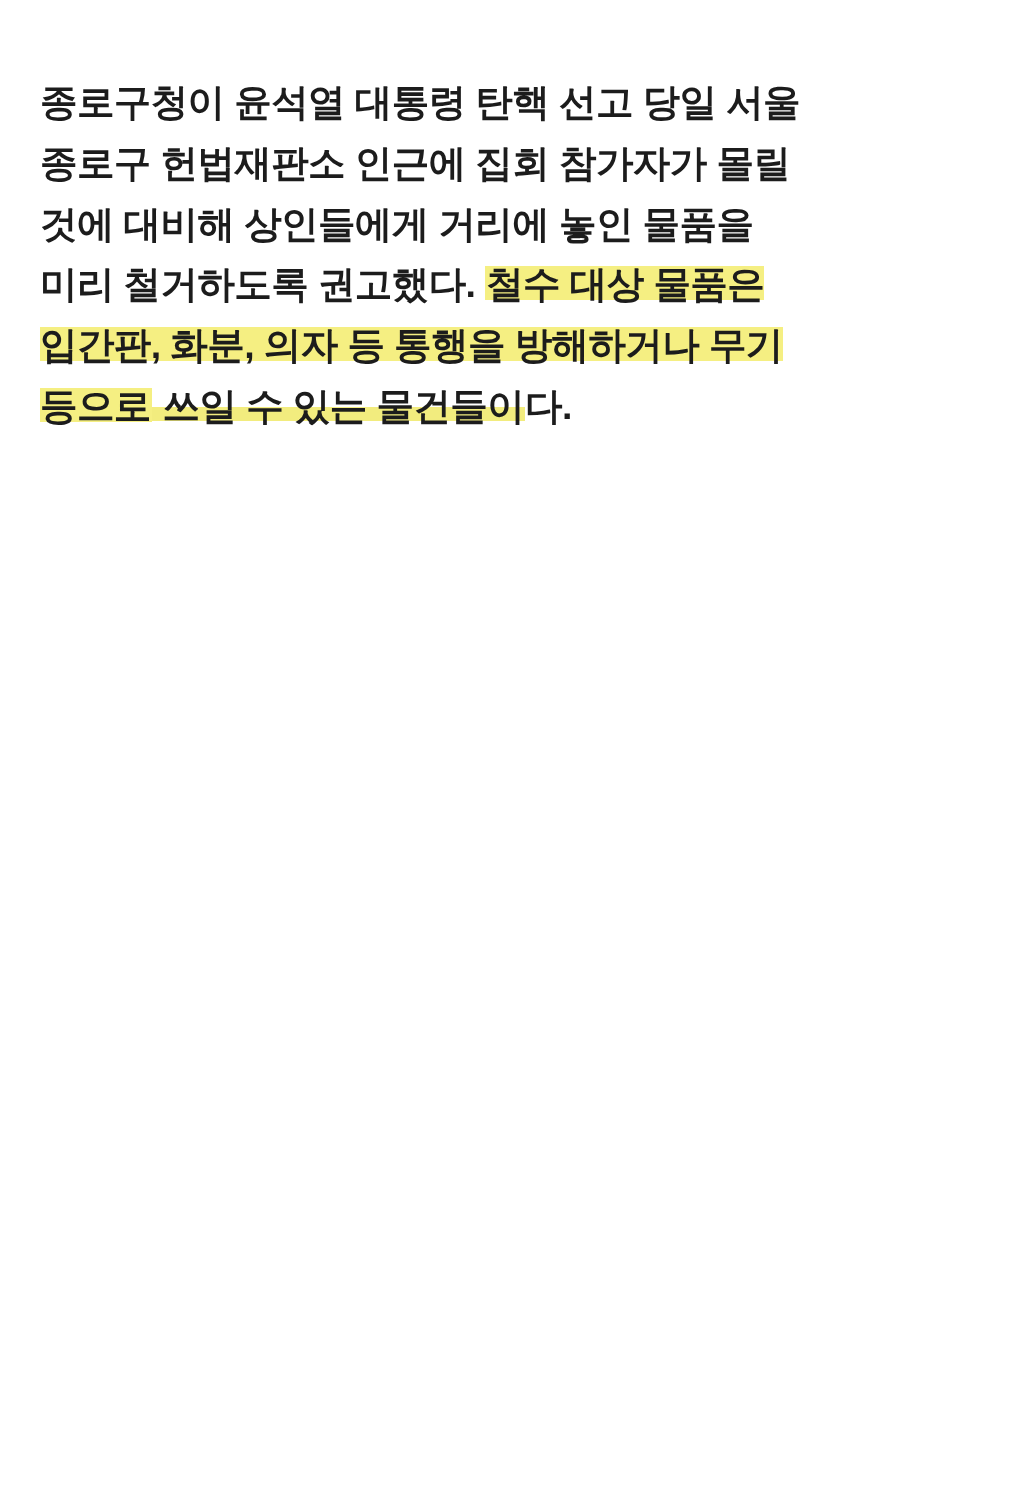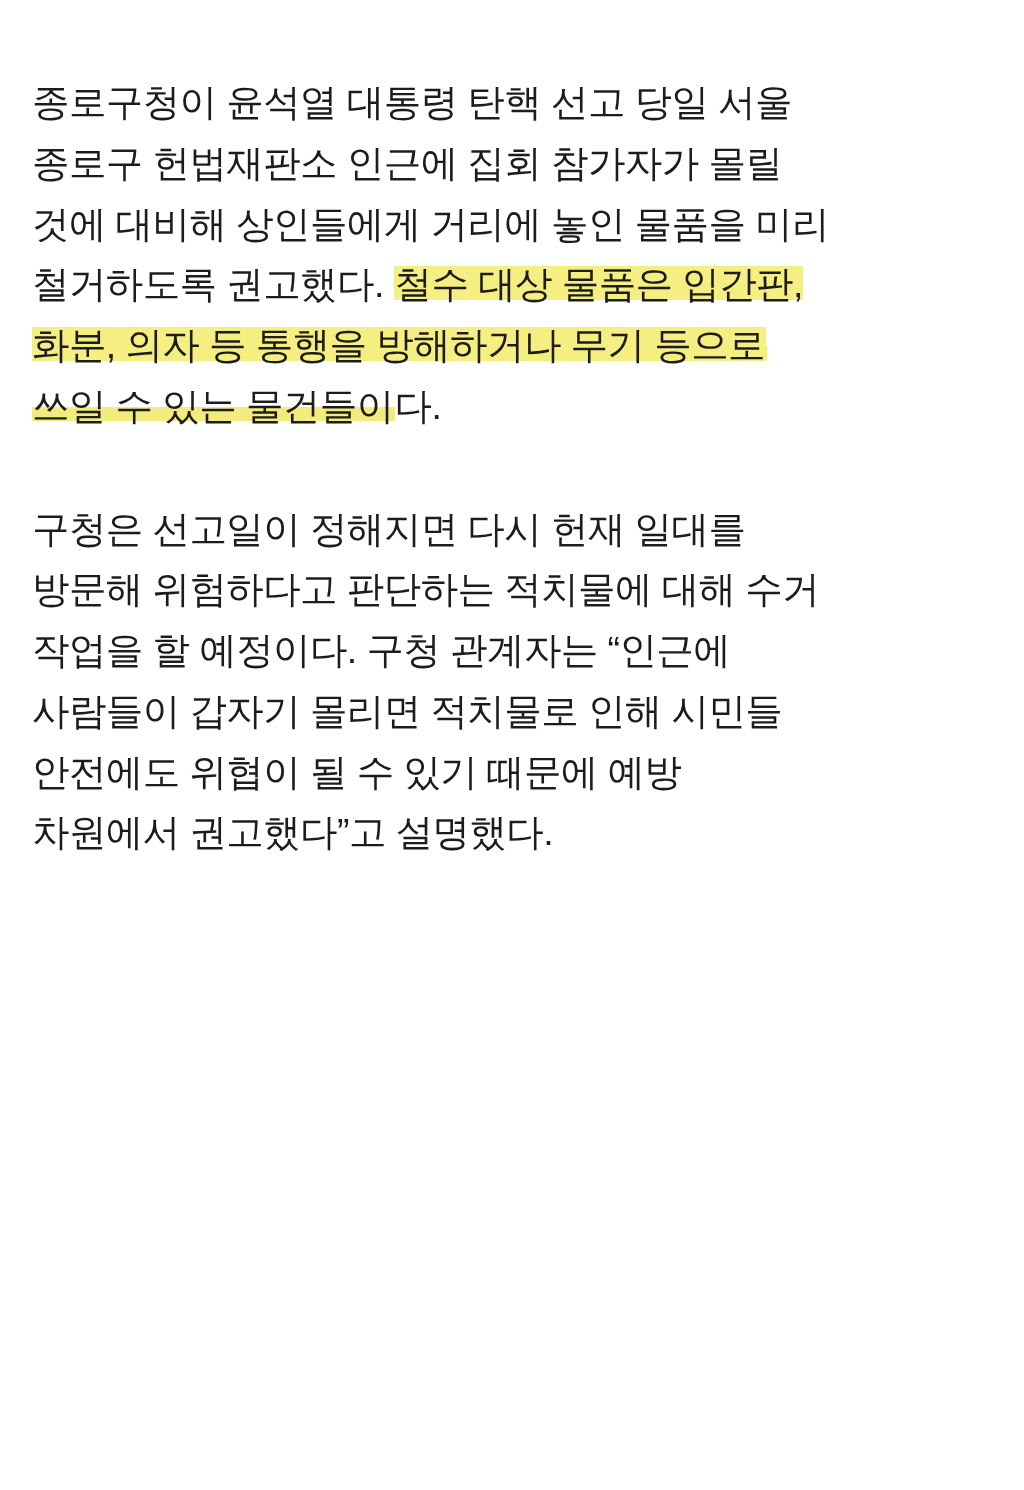--- a/index.html
+++ b/index.html
@@ -11,21 +11,22 @@
   body {
     width: 1024px;
     min-height: 1490px;
     font-family: "Liberation Sans", "DejaVu Sans", sans-serif;
     color: #1a1a1a;
     -webkit-font-smoothing: antialiased;
   }
   .article {
     box-sizing: border-box;
     width: 896px;
-    padding: 72px 62px 40px 32px;
+    padding: 72px 62px 40px 40px;
+    font-weight: bold;
   }
   .para {
     font-size: 37.5px;
     line-height: 1.62;
     letter-spacing: -0.6px;
     color: #1c1c1c;
     margin: 0 0 62px 0;
     word-break: keep-all;
     text-align: left;
   }
@@ -55,16 +56,13 @@
 </style>
 </head>
 <body>
 
 <div class="article">
   <p class="para">
     <span>종로구청이 윤석열 대통령 탄핵 선고 당일 서울 종로구 헌법재판소 인근에 집회 참가자가 몰릴 것에 대비해 상인들에게 거리에 놓인 물품을 미리 철거하도록 권고했다. </span><span class="hl">철수 대상 물품은 입간판, 화분, 의자 등 통행을 방해하거나 무기 등으로</span><span class="hl hl-partial"> 쓰일 수 있는 물건들이</span><span>다.</span>
   </p>
 
 
-  <p class="para">
-    <span>구청은 선고일이 정해지면 다시 헌재 일대를 방문해 위험하다고 판단하는 적치물에 대해 수거 작업을 할 예정이다. 구청 관계자는 “인근에 사람들이 갑자기 몰리면 적치물로 인해 시민들 안전에도 위협이 될 수 있기 때문에 예방 차원에서 권고했다”고 설명했다.</span>
-  </p>
 </div>
 
 </body></html>

